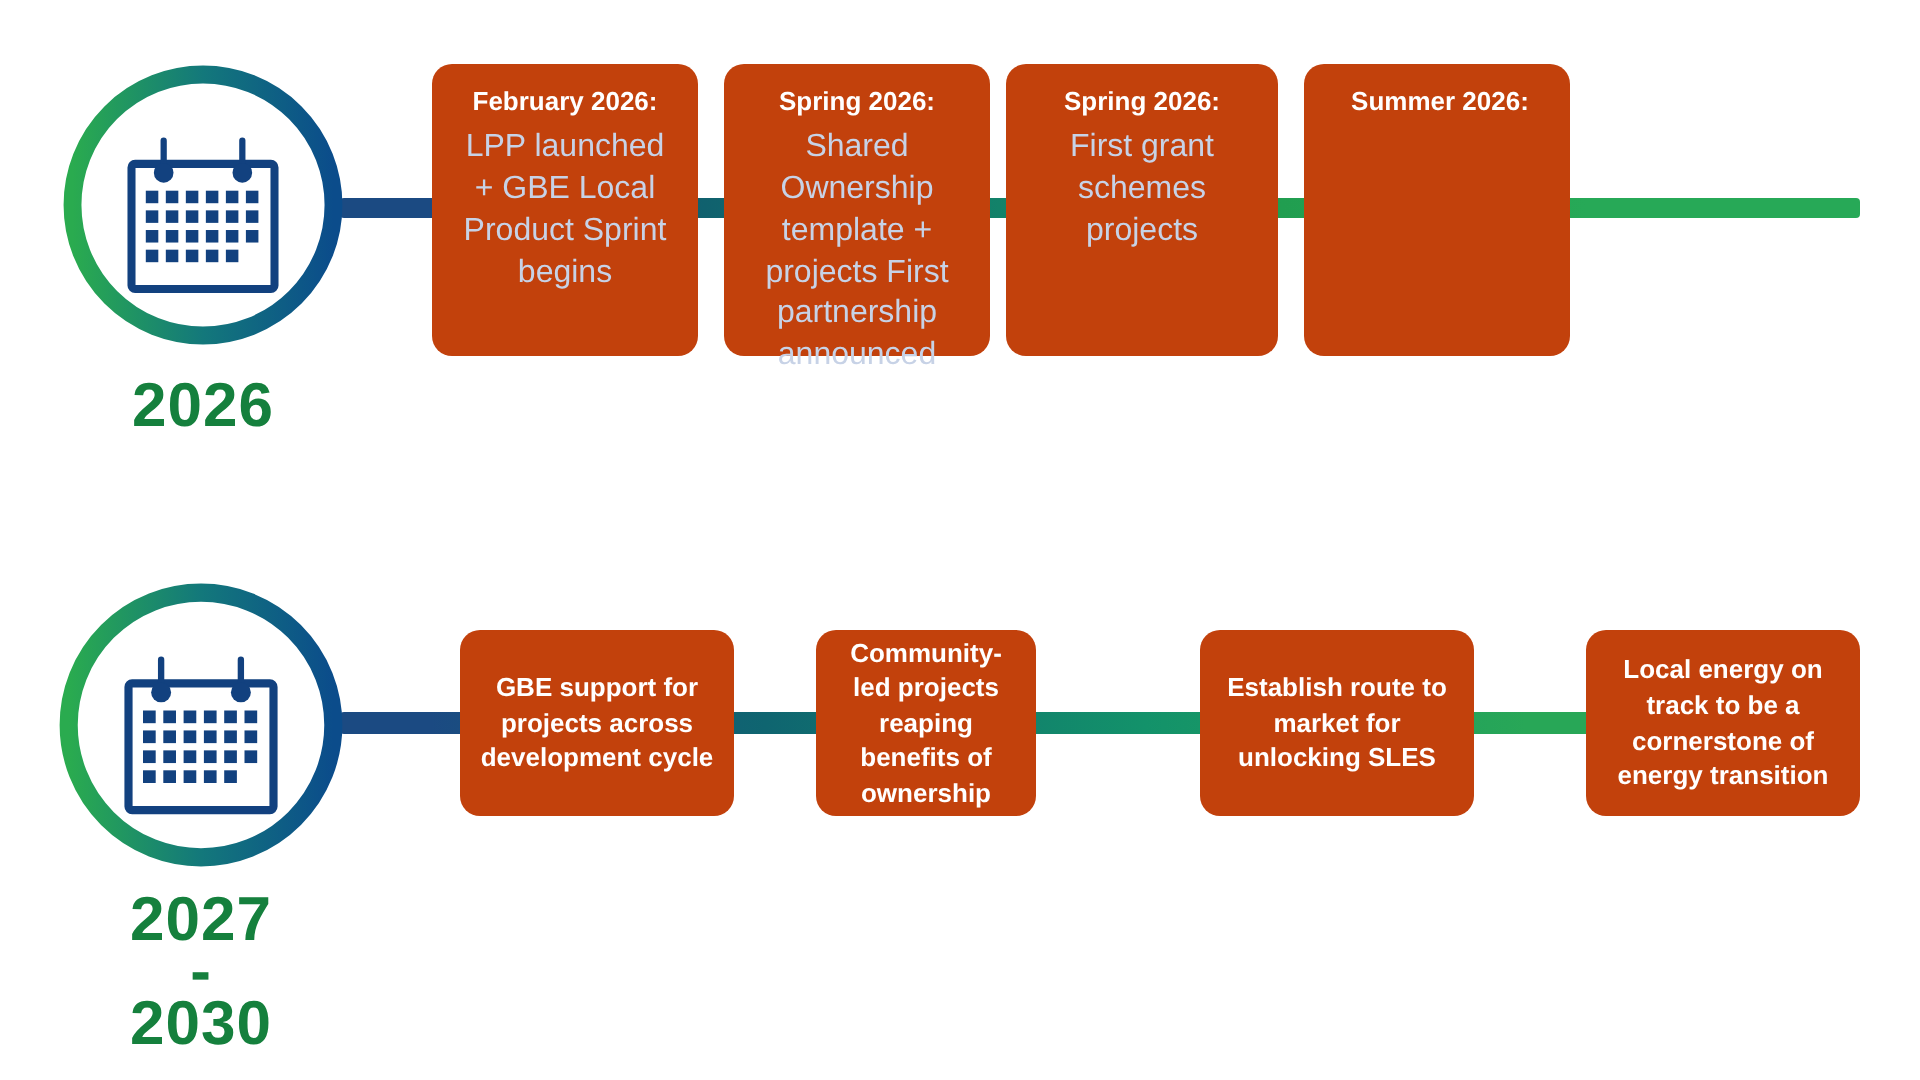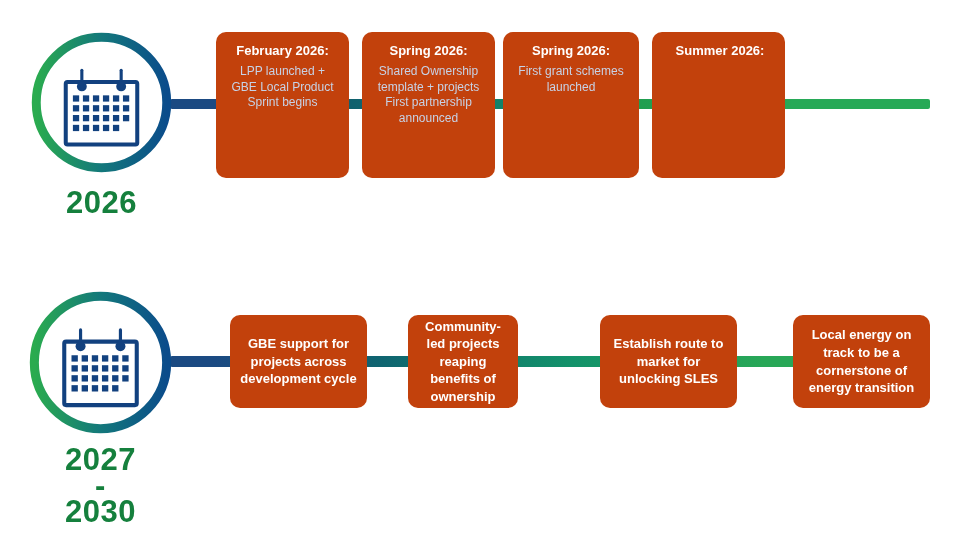--- a/index.html
+++ b/index.html
@@ -24,21 +24,21 @@
   }
   .year .yline{display:block;}
 
   .box{
     position:absolute;background:#c2410c;border-radius:10px;
     color:#ffffff;text-align:center;box-sizing:border-box;
   }
   .box.tall{padding:11px 12px 8px 12px;}
   .box.short{display:flex;align-items:center;justify-content:center;padding:6px 10px;}
   .box-title{font-size:13px;font-weight:bold;color:#ffffff;margin-bottom:5px;line-height:1.25;}
-  .box-body{font-size:12px;color:#c7d2e6;line-height:1.3;}
+  .box-body{font-size:16px;color:#c7d2e6;line-height:1.3;}
   .box-text{font-size:13px;font-weight:bold;color:#ffffff;line-height:1.35;}
 </style>
 </head>
 <body>
 
 <div class="canvas">
 
   <div class="connector row1"></div>
 
   <div class="badge" style="left:30px;top:31px;width:143px;height:143px;">
@@ -95,21 +95,21 @@
     <div class="box-body">LPP launched + GBE Local Product Sprint begins</div>
   </div>
 
   <div class="box tall" style="left:362px;top:32px;width:133px;height:146px;">
     <div class="box-title">Spring 2026:</div>
     <div class="box-body">Shared Ownership template + projects First partnership announced</div>
   </div>
 
   <div class="box tall" style="left:503px;top:32px;width:136px;height:146px;">
     <div class="box-title">Spring 2026:</div>
-    <div class="box-body">First grant schemes launched</div>
+    <div class="box-body">First grant schemes projects</div>
   </div>
 
   <div class="box tall" style="left:652px;top:32px;width:133px;height:146px;padding-left:15px;">
     <div class="box-title">Summer 2026:</div>
   </div>
 
 
   <div class="connector row2"></div>
 
   <div class="badge" style="left:28px;top:290px;width:145px;height:145px;">

